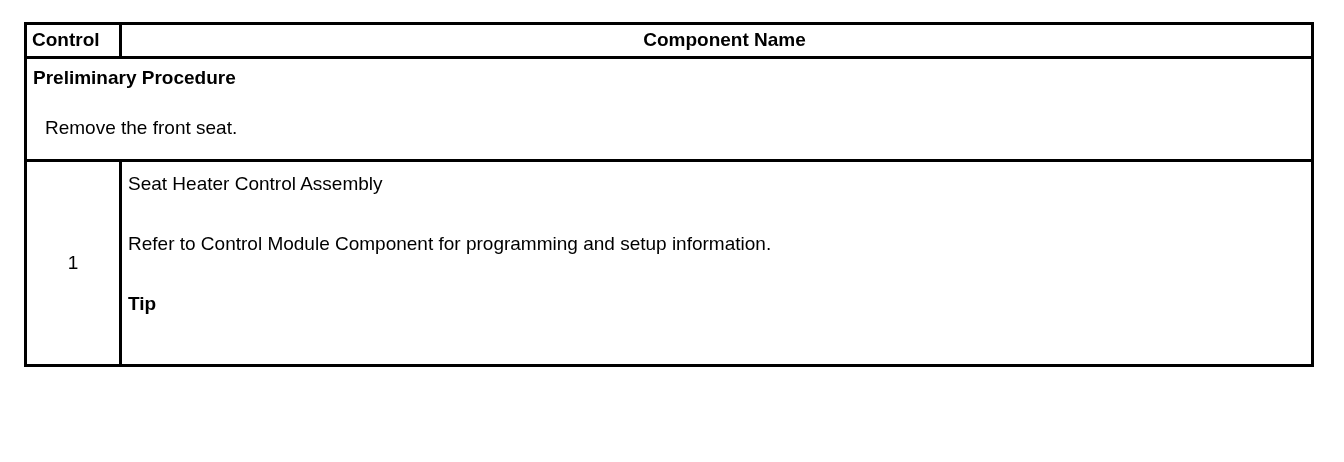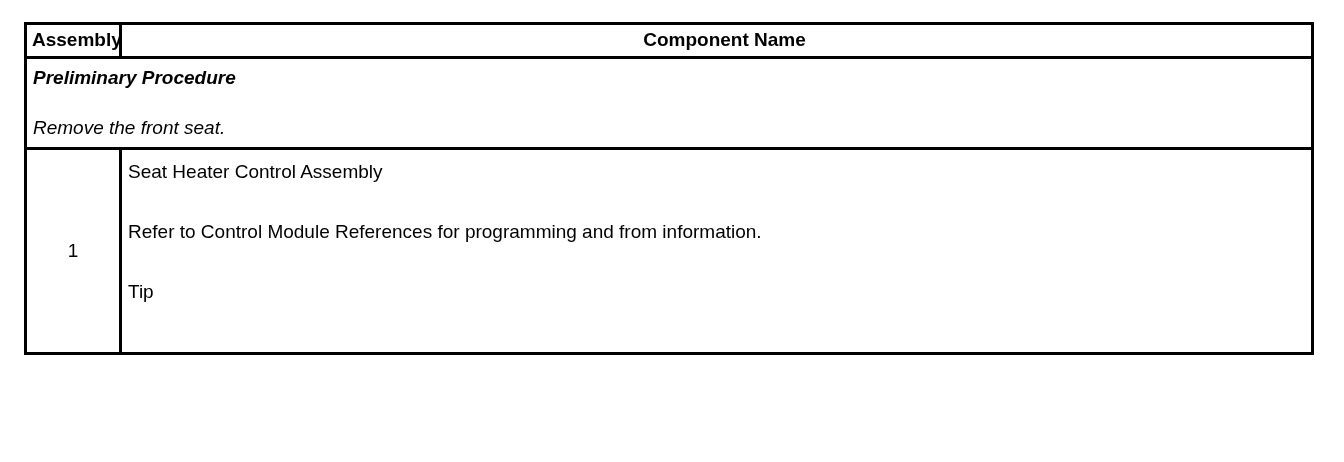--- a/index.html
+++ b/index.html
@@ -59,33 +59,32 @@
     font-size: 19px;
     line-height: 22px;
     text-align: center;
   }
   .cell-prelim {
     flex: 1 1 auto;
     box-sizing: border-box;
     padding: 6px 6px 8px 6px;
     font-size: 19px;
     line-height: 24px;
-    font-style: italic;
   }
   .prelim-title {
     font-weight: bold;
     font-size: 19px;
     line-height: 26px;
     margin: 0 0 26px 0;
   }
   .prelim-text {
     font-weight: normal;
     font-size: 19px;
     line-height: 22px;
-    margin: 0;
+    margin: 12px;
   }
   .cell-callout-num {
     width: 95px;
     flex: 0 0 95px;
     box-sizing: border-box;
     border-right: 3px solid #000000;
     display: flex;
     align-items: center;
     justify-content: center;
     font-size: 19px;
@@ -97,48 +96,48 @@
     padding: 10px 26px 12px 6px;
     font-size: 19px;
     line-height: 24px;
   }
   .body-line {
     margin: 0 0 36px 0;
     font-size: 19px;
     line-height: 24px;
   }
   .body-line.bold {
-    font-weight: normal;
+    font-weight: bold;
   }
   .body-line.last {
     margin-bottom: 0;
     line-height: 26px;
   }
 </style>
 </head>
 <body>
 
 <div class="page">
   <div class="table">
 
     <div class="row row-header">
-      <div class="cell-callout-head">Assembly</div>
+      <div class="cell-callout-head">Control</div>
       <div class="cell-component-head">Component Name</div>
     </div>
 
     <div class="row row-prelim">
       <div class="cell-prelim">
         <p class="prelim-title">Preliminary Procedure</p>
         <p class="prelim-text">Remove the front seat.</p>
       </div>
     </div>
 
     <div class="row row-body">
       <div class="cell-callout-num">1</div>
       <div class="cell-body">
         <p class="body-line">Seat Heater Control Assembly</p>
-        <p class="body-line">Refer to Control Module References for programming and from information.</p>
+        <p class="body-line">Refer to Control Module Component for programming and setup information.</p>
         <p class="body-line bold">Tip</p>
       </div>
     </div>
 
   </div>
 </div>
 
 </body></html>

